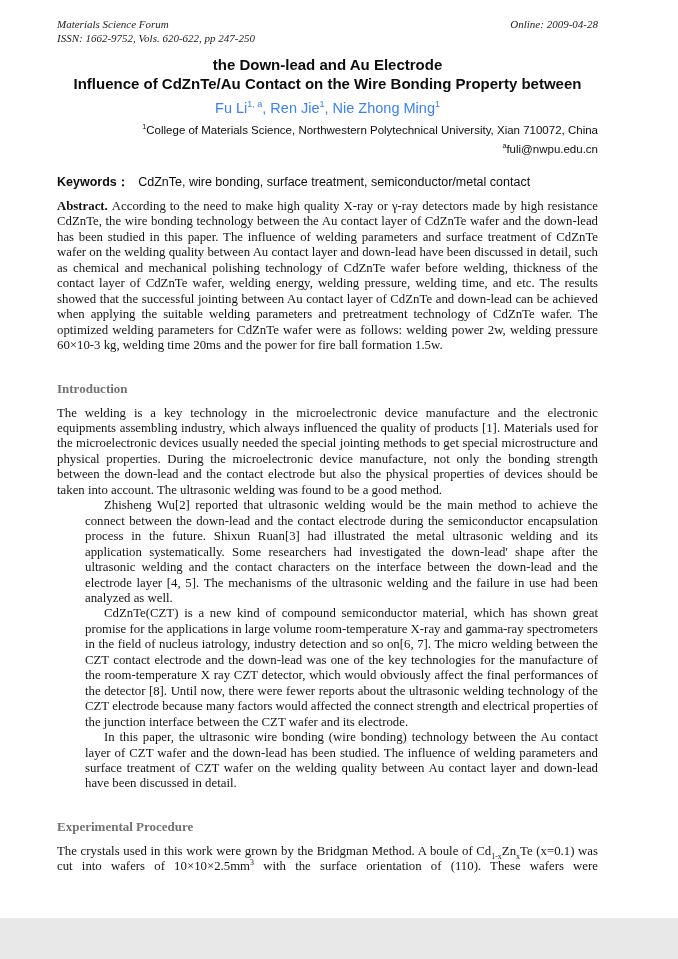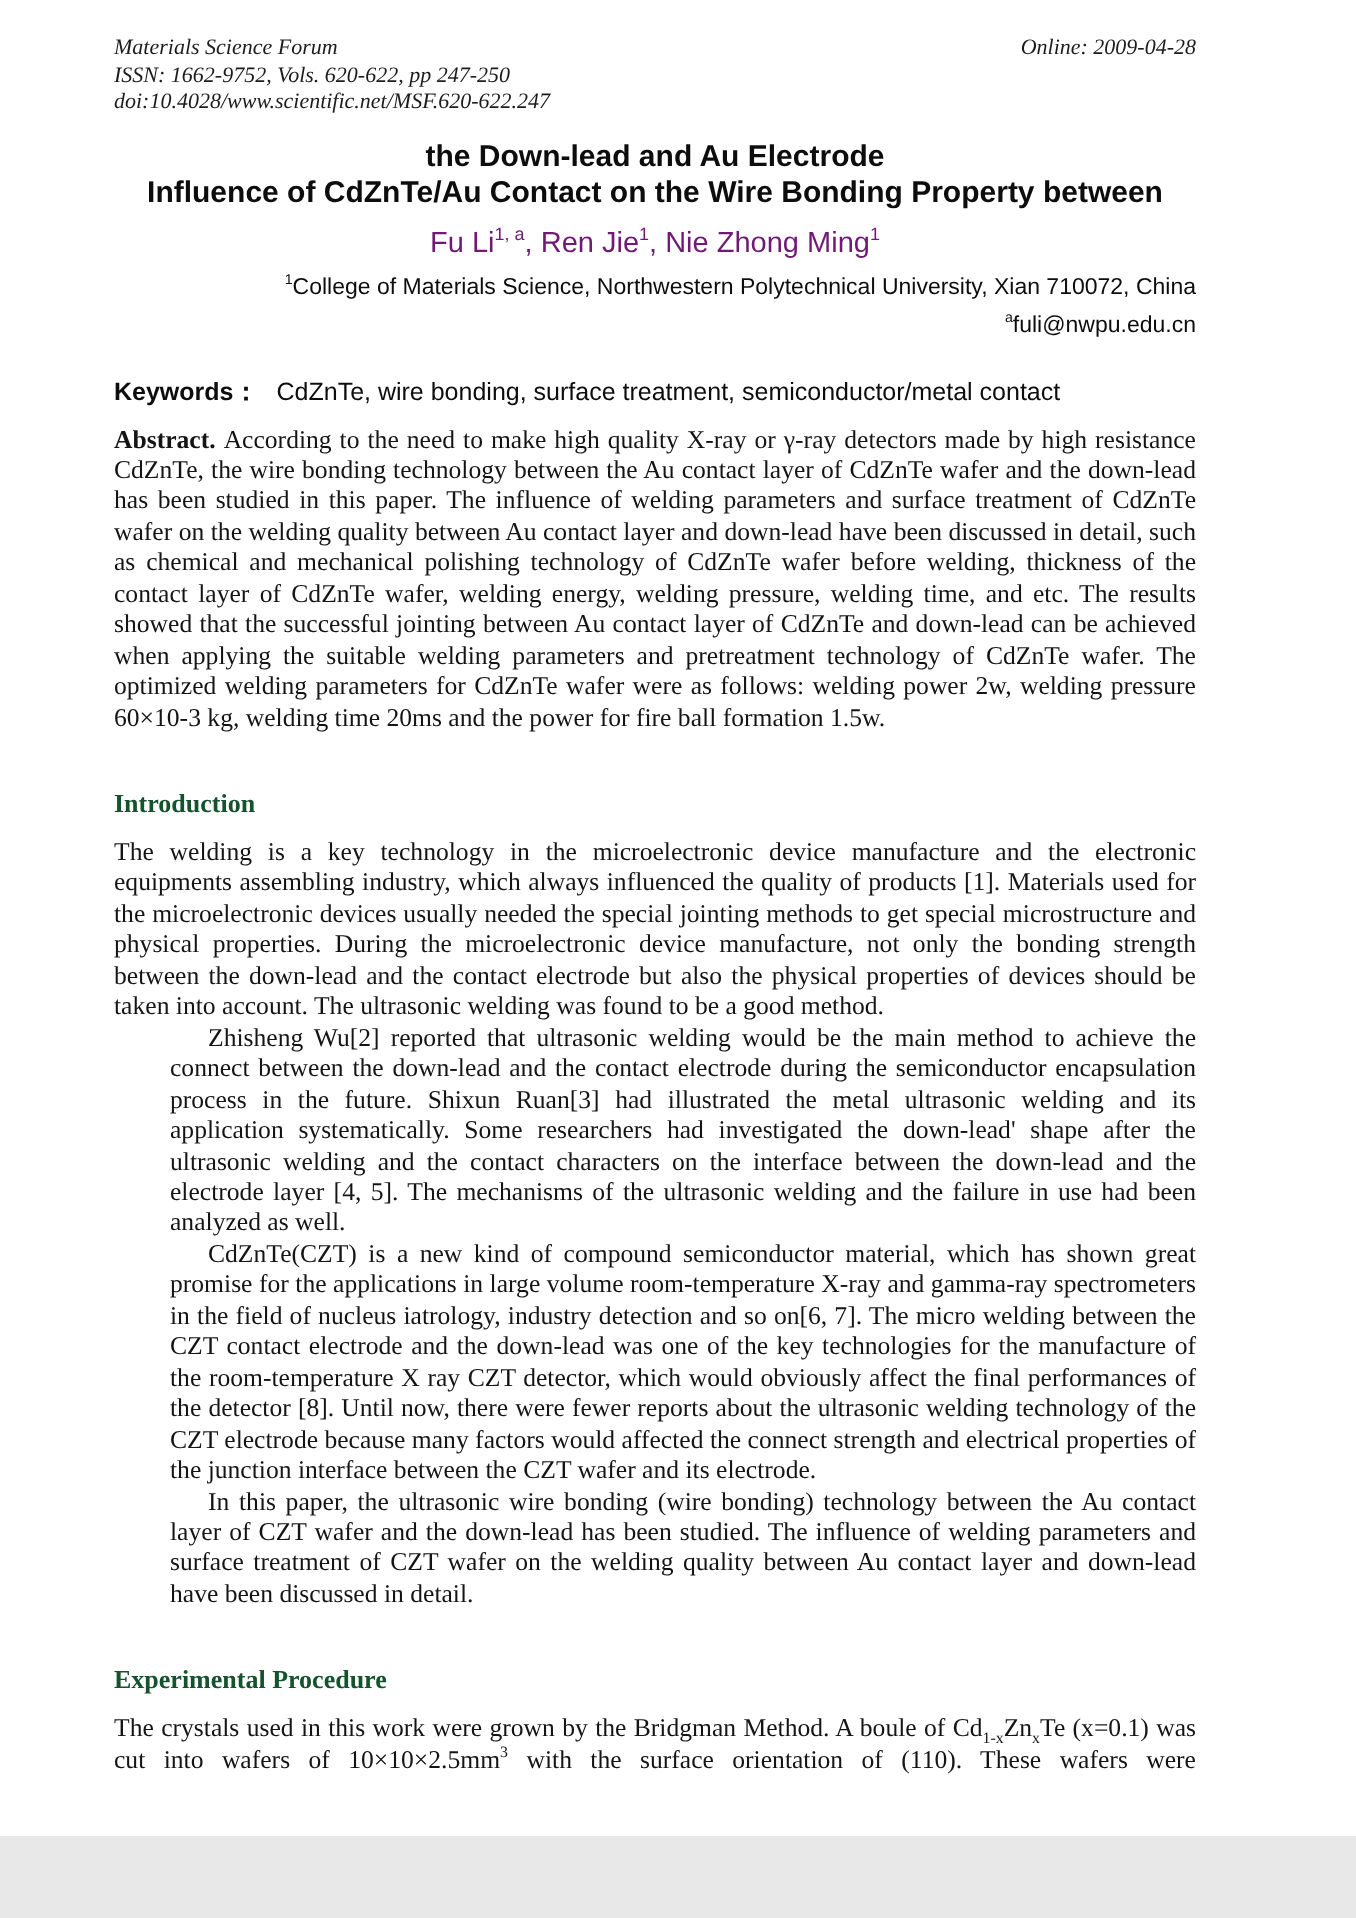--- a/index.html
+++ b/index.html
@@ -35,21 +35,21 @@
     text-align: center;
     color: #0d0d0d;
   }
   .title .tline { display: block; }
 
   .authors {
     margin-top: 7px;
     font-family: "Liberation Sans", sans-serif;
     font-size: 14.5px;
     text-align: center;
-    color: #701a75;
+    color: #3b82f6;
   }
   .authors sup, .affiliation sup, .email sup { vertical-align: super; font-size: 62%; line-height: 0; }
 
   .affiliation, .email {
     margin-top: 8px;
     font-family: "Liberation Sans", sans-serif;
     font-size: 11.5px;
     text-align: right;
     color: #0d0d0d;
   }
@@ -79,36 +79,35 @@
   .cut { text-align-last: justify; }
   sub { vertical-align: sub; font-size: 62%; line-height: 0; }
   .body-p sup { vertical-align: super; font-size: 62%; line-height: 0; }
 
   .section-heading {
     margin: 27px 0 0 0;
     font-family: "Liberation Serif", serif;
     font-weight: bold;
     font-size: 13px;
     line-height: 16px;
-    color: #14532d;
+    color: #737373;
   }
   .after-heading { margin-top: 9px; }
 </style>
 </head>
 <body>
 
 <div class="page">
 
   <div class="jheader">
     <div class="jheader-row">
         <span>Materials Science Forum</span>
         <span>Online: 2009-04-28</span>
       </div>
     <div>ISSN: 1662-9752, Vols. 620-622, pp 247-250</div>
-    <div>doi:10.4028/www.scientific.net/MSF.620-622.247</div>
   </div>
 
   <h1 class="title">
       <span class="tline">the Down-lead and Au Electrode</span>
       <span class="tline">Influence of CdZnTe/Au Contact on the Wire Bonding Property between</span>
     </h1>
 
   <div class="authors"><span>Fu Li</span><sup>1, a</sup><span>, Ren Jie</span><sup>1</sup><span>, Nie Zhong Ming</span><sup>1</sup></div>
 
   <div class="affiliation"><sup>1</sup><span>College of Materials Science, Northwestern Polytechnical University, Xian 710072, China</span></div>

